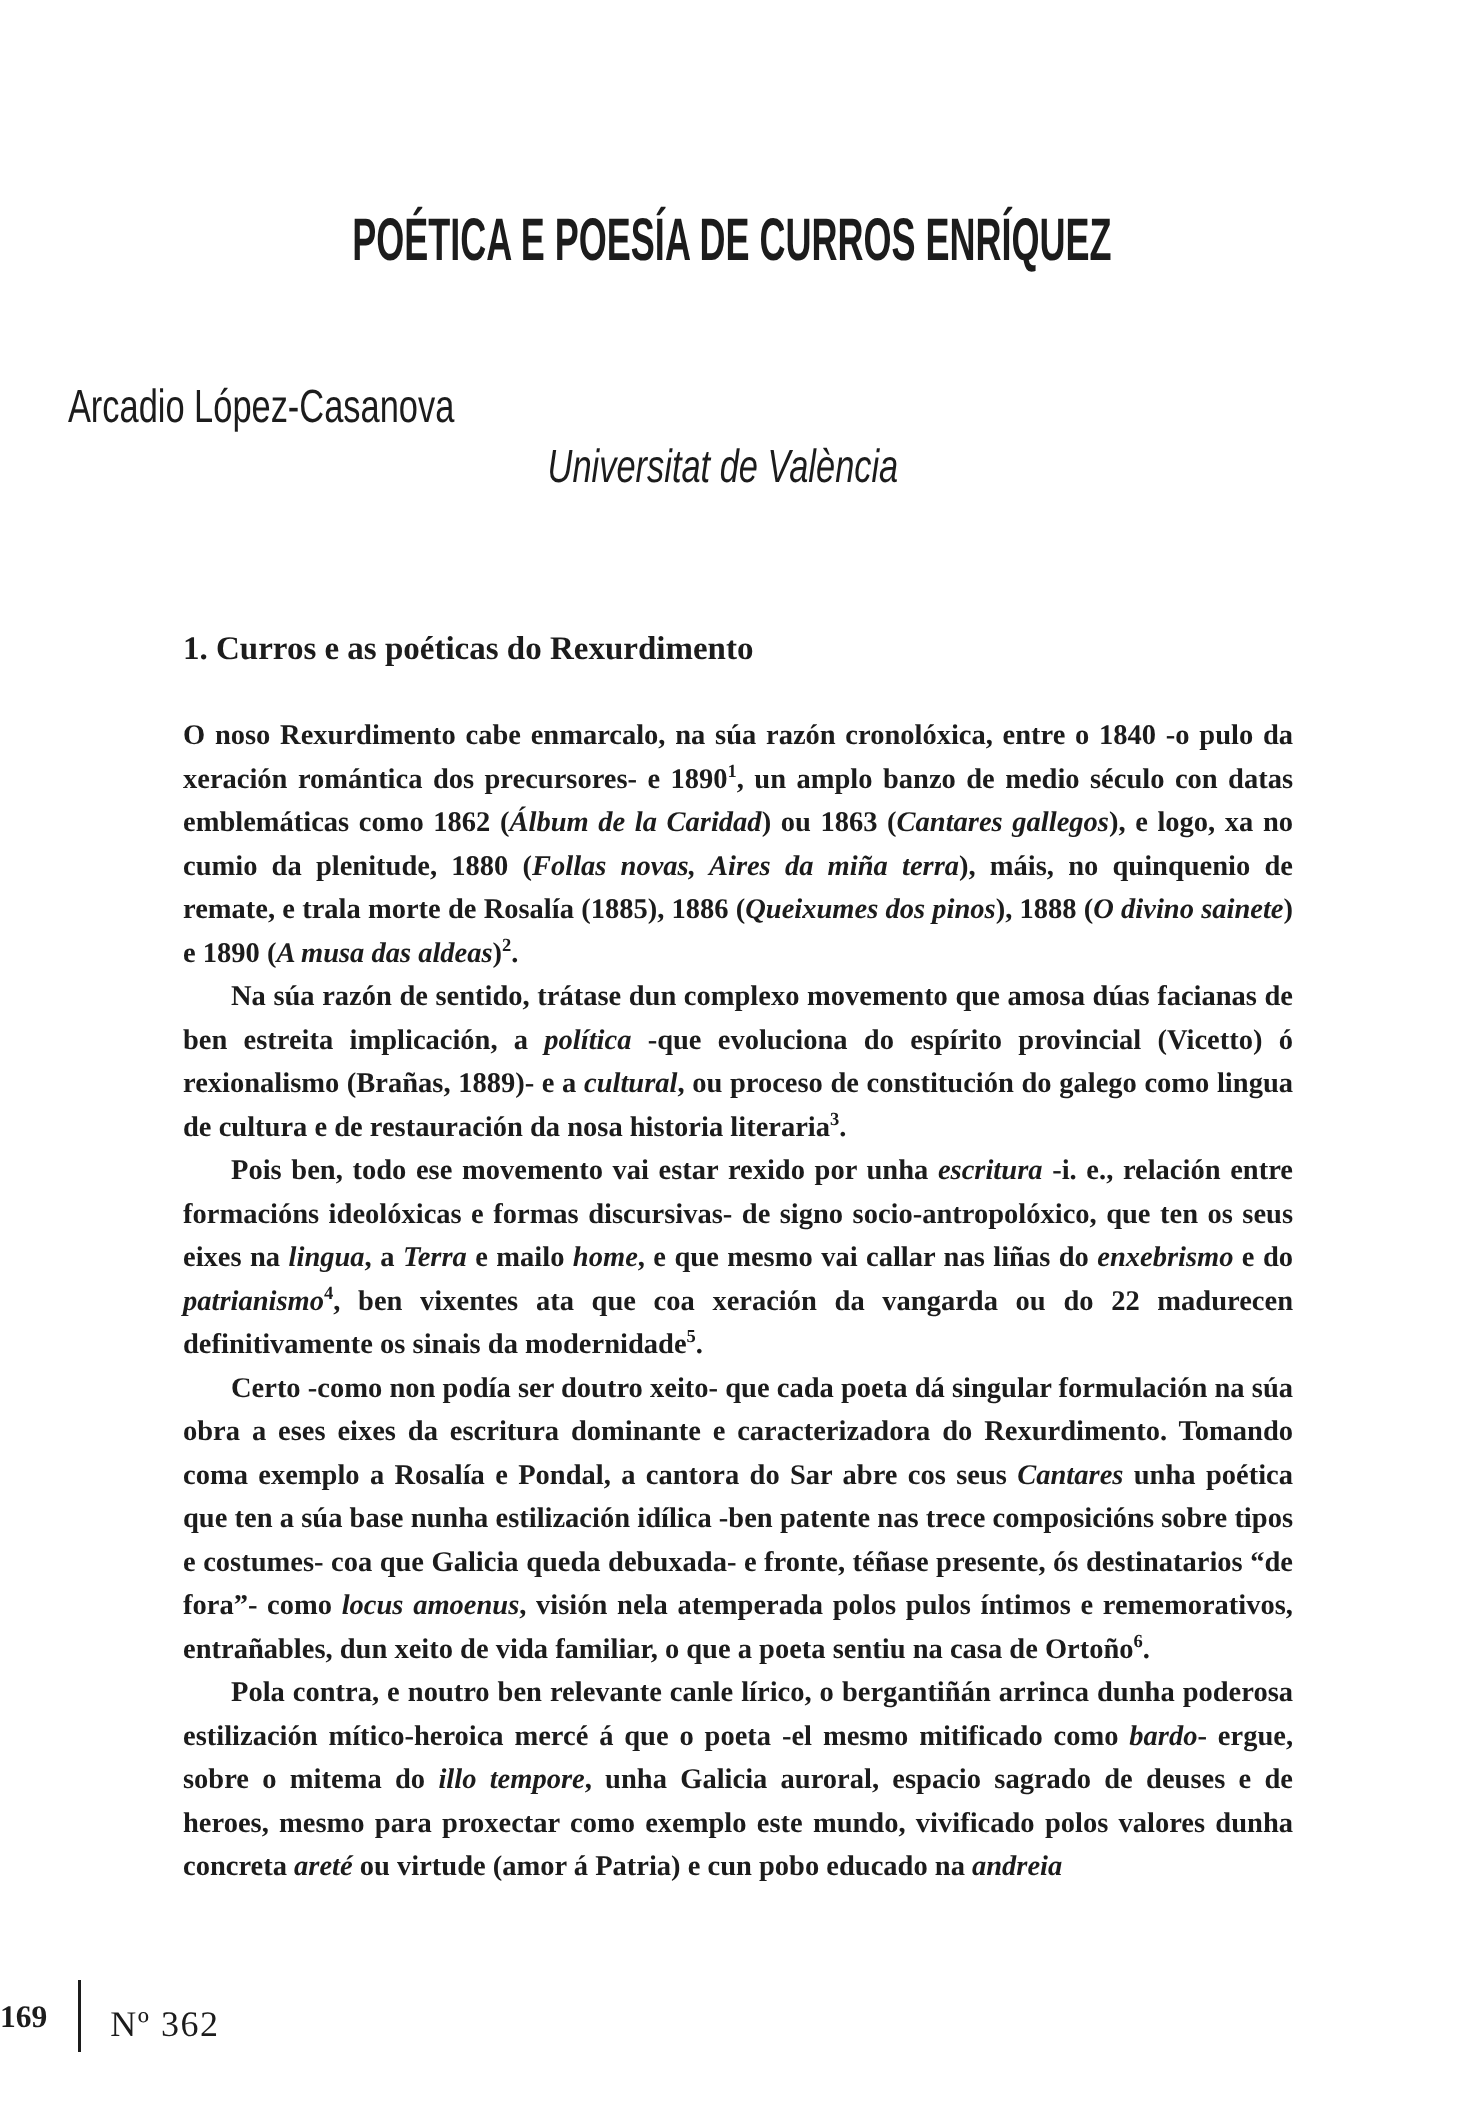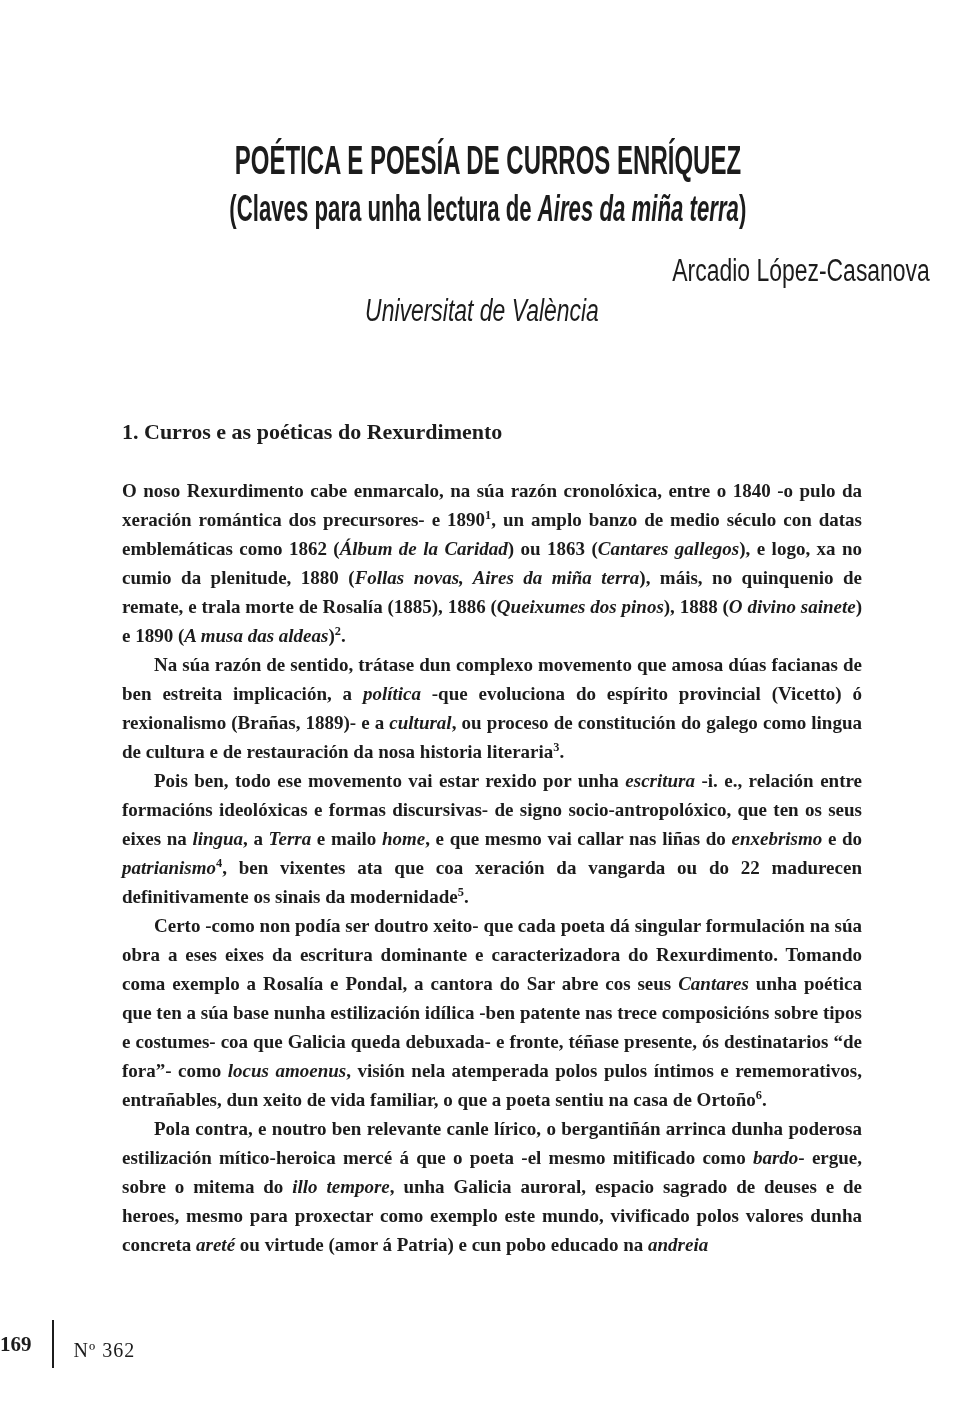--- a/index.html
+++ b/index.html
@@ -29,21 +29,21 @@
     display: inline-block;
     font-family: "Liberation Sans", sans-serif;
     font-weight: 700;
     font-size: 37px;
     margin-top: 5px;
     transform: scaleX(0.60);
     transform-origin: 50% 50%;
   }
   .t2 .work-title { font-style: italic; font-weight: 900; }
 
-  .author-line { position: absolute; top: 253px; left: 0; width: 975px; text-align: right; white-space: nowrap; }
+  .author-line { position: absolute; top: 253px; left: 0; width: 975px; text-align: left; white-space: nowrap; }
   .author-line .inner {
     display: inline-block;
     font-family: "Liberation Sans", sans-serif;
     font-weight: 400;
     font-size: 31px;
     transform: scaleX(0.74);
     transform-origin: 50% 50%;
   }
   .affil-line { position: absolute; top: 293px; left: 0; width: 963px; text-align: center; white-space: nowrap; }
   .affil-line .inner {
@@ -78,30 +78,29 @@
   .body-text sup { font-size: 0.65em; line-height: 0; vertical-align: super; }
 
   
   .footer {
     position: absolute; top: 1320px; left: 0; width: 975px;
     display: flex; justify-content: flex-start; align-items: center;
     gap: 20px;
   }
   .page-num { font-weight: 700; font-size: 21px; }
   .footer-divider { width: 2px; height: 48px; background: #1c1c1c; }
-  .issue-num { font-size: 20px; letter-spacing: 1px; margin-top: 12px; }
+  .issue-num { font-size: 24px; letter-spacing: 1px; margin-top: 12px; }
 </style>
 </head>
 <body style="background: rgb(255, 255, 255); color: rgb(28, 28, 28);">
 
 <div class="page">
 
   <header class="title-block">
     <span class="title-line"><span class="t1">POÉTICA E POESÍA DE CURROS ENRÍQUEZ</span></span>
-    <span class="title-line"><span class="t2"><span>(Claves para unha lectura de </span><em class="work-title">Aires da miña terra</em><span>)</span></span></span>
   </header>
 
   <div class="author-line">
     <span class="inner">Arcadio López-Casanova</span>
   </div>
   <div class="affil-line">
     <span class="inner">Universitat de València</span>
   </div>
 
   <h3 class="section-heading">1. Curros e as poéticas do Rexurdimento</h3>

